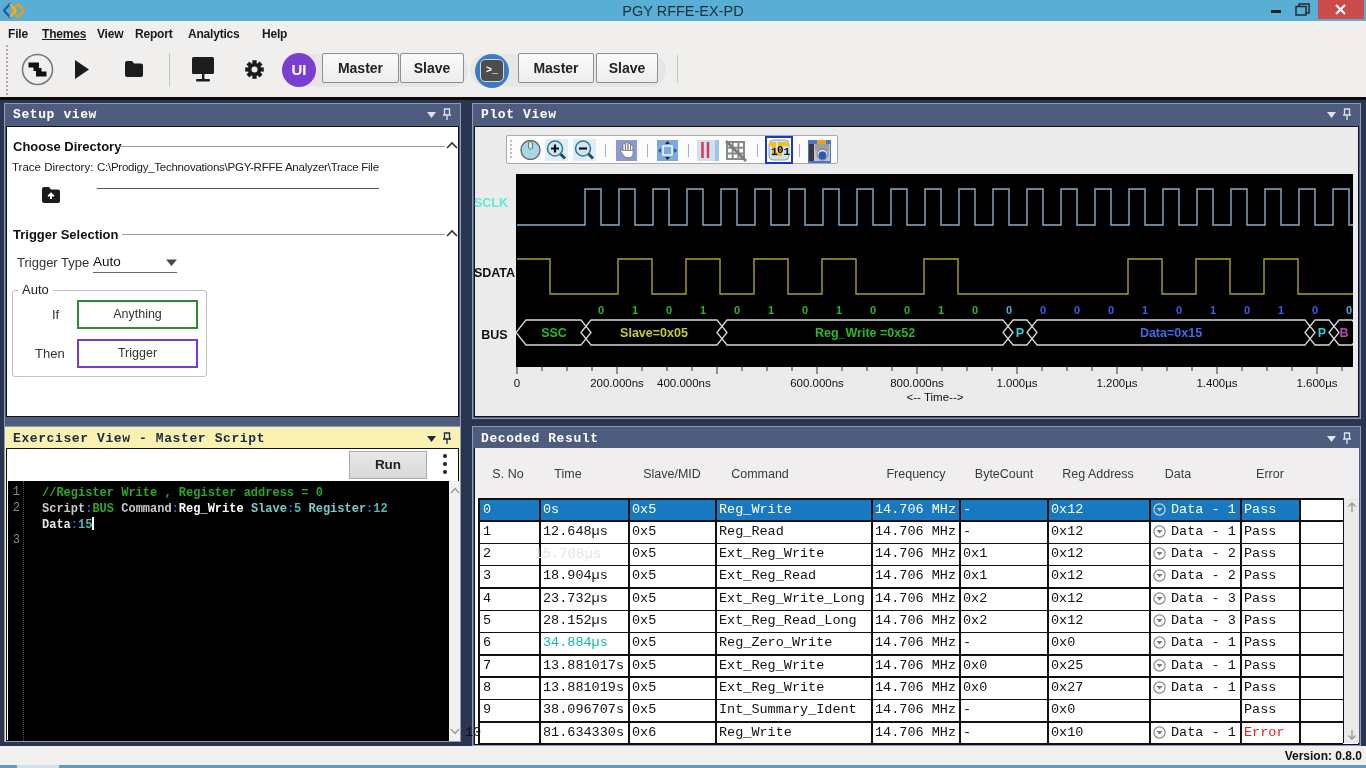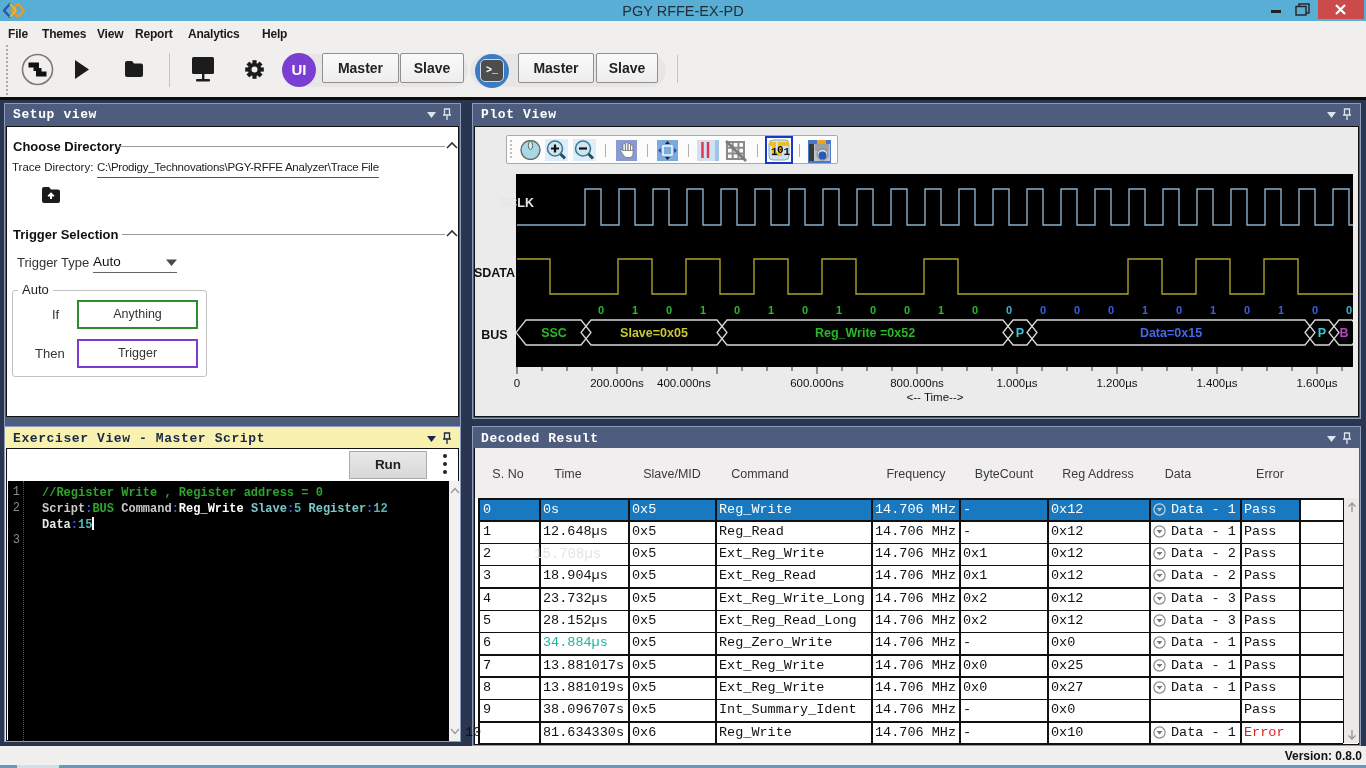--- a/index.html
+++ b/index.html
@@ -22,21 +22,21 @@
  <rect x="1" y="3.5" width="10" height="8.5" fill="#58aed5" stroke="#222" stroke-width="1.4"></rect>
 </svg>
 <div class="abs" style="left:1318px;top:0;width:46px;height:19px;background:#cb4a4a;"></div>
 <svg class="abs" style="left:1334px;top:3px;" width="13" height="13" viewBox="0 0 13 13">
  <path d="M2 2 L11 11 M11 2 L2 11" stroke="#fff" stroke-width="2.2"></path>
 </svg>
 
 <div class="abs" style="left:0;top:21px;width:1366px;height:76px;background:#f1efee;"></div>
 <div class="abs" style="left:0;top:97px;width:1366px;height:2.5px;background:#0d0d0d;"></div>
 <div class="abs" style="left:8px;top:27px;font-size:12px;font-weight:700;letter-spacing:-0.2px;color:#1a1a1a;">File</div>
-<div class="abs" style="left:42px;top:27px;font-size:12px;font-weight:700;letter-spacing:-0.2px;color:#1a1a1a;">Themes</div>
+<div class="abs" style="left:42px;top:27px;font-size:12px;font-weight:700;letter-spacing:-0.2px;color:#1a1a1a;text-decoration:underline;">Themes</div>
 <div class="abs" style="left:97px;top:27px;font-size:12px;font-weight:700;letter-spacing:-0.2px;color:#1a1a1a;">View</div>
 <div class="abs" style="left:135px;top:27px;font-size:12px;font-weight:700;letter-spacing:-0.2px;color:#1a1a1a;">Report</div>
 <div class="abs" style="left:188px;top:27px;font-size:12px;font-weight:700;letter-spacing:-0.2px;color:#1a1a1a;">Analytics</div>
 <div class="abs" style="left:250px;top:27px;font-size:12px;font-weight:700;letter-spacing:-0.2px;color:#1a1a1a;margin-left:12px;">Help</div>
 <svg class="abs" style="left:5px;top:43px;" width="5" height="54">
     <circle cx="2" cy="3" r="1.1" fill="#9a9a9a"></circle>
     <circle cx="2" cy="7" r="1.1" fill="#9a9a9a"></circle>
     <circle cx="2" cy="11" r="1.1" fill="#9a9a9a"></circle>
     <circle cx="2" cy="15" r="1.1" fill="#9a9a9a"></circle>
     <circle cx="2" cy="19" r="1.1" fill="#9a9a9a"></circle>
@@ -100,21 +100,21 @@
   <path d="M2.5 1 h5 v6 h-5 z M1 7 h8 M5 7 v5" fill="none" stroke="#dde4ee" stroke-width="1.3"></path>
  </svg>
  <div class="abs" style="left:1px;top:22px;width:453px;height:291px;background:#fff;border:1.5px solid #111;"></div>
 </div>
 <div class="abs" style="left:13px;top:139px;font-size:13px;font-weight:700;color:#111;">Choose Directory</div>
 <div class="abs" style="left:119px;top:146px;width:326px;height:1px;background:#9a9a9a;"></div>
 <svg class="abs" style="left:446px;top:141px;" width="12" height="8">
     <path d="M1 7 L6 2 L11 7" fill="none" stroke="#333" stroke-width="1.6"></path>
   </svg>
 <div class="abs" style="left:12px;top:161px;font-size:11.5px;color:#222;">Trace Directory:</div>
-<div class="abs" style="left:97px;top:161px;font-size:11.5px;letter-spacing:-0.25px;white-space:nowrap;color:#222;border-bottom:1px solid #555;padding-bottom:4px;">C:\Prodigy_Technovations\PGY-RFFE Analyzer\Trace File</div>
+<div class="abs" style="left:97px;top:161px;font-size:11.5px;letter-spacing:-0.25px;white-space:nowrap;color:#222;border-bottom:1px solid #555;padding-bottom:15px;">C:\Prodigy_Technovations\PGY-RFFE Analyzer\Trace File</div>
 <svg class="abs" style="left:41px;top:186px;" width="20" height="18" viewBox="0 0 20 18">
  <path d="M1 3 q0-2 2-2 h5 l2 2.5 h7 q2 0 2 2 V15 q0 2 -2 2 H3 q-2 0 -2 -2 Z" fill="#1c1c1c"></path>
  <path d="M10 13 v-5 M7.2 10.4 L10 7.6 L12.8 10.4" fill="none" stroke="#fff" stroke-width="2"></path>
 </svg>
 <div class="abs" style="left:13px;top:227px;font-size:13px;font-weight:700;color:#111;">Trigger Selection</div>
 <div class="abs" style="left:122px;top:234px;width:323px;height:1px;background:#9a9a9a;"></div>
 <svg class="abs" style="left:446px;top:229px;" width="12" height="8">
     <path d="M1 7 L6 2 L11 7" fill="none" stroke="#333" stroke-width="1.6"></path>
   </svg>
 <div class="abs" style="left:17px;top:255px;font-size:13px;color:#333;">Trigger Type</div>
@@ -283,21 +283,21 @@
     <polygon points="487,158.5 497,146 511,146 521,158.5 511,171 497,171" fill="none" stroke="#d8d8d8" stroke-width="1.3"></polygon>
     <text x="504" y="163" text-anchor="middle" font-size="12.5" font-weight="700" fill="#38c8e0">P</text>
     <polygon points="511,158.5 521,146 789,146 799,158.5 789,171 521,171" fill="none" stroke="#d8d8d8" stroke-width="1.3"></polygon>
     <text x="655" y="163" text-anchor="middle" font-size="12.5" font-weight="700" fill="#4668e8">Data=0x15</text>
     <polygon points="789,158.5 799,146 813,146 823,158.5 813,171 799,171" fill="none" stroke="#d8d8d8" stroke-width="1.3"></polygon>
     <text x="806" y="163" text-anchor="middle" font-size="12.5" font-weight="700" fill="#38c8e0">P</text>
     <polygon points="813,158.5 823,146 836,146 846,158.5 836,171 823,171" fill="none" stroke="#d8d8d8" stroke-width="1.3"></polygon>
     <text x="828" y="163" text-anchor="middle" font-size="12.5" font-weight="700" fill="#c040c0">B</text>
 </svg>
 
-<div class="abs" style="left:474px;top:196px;width:60px;text-align:right;font-size:12.5px;font-weight:700;color:#e5e5e5;">SCLK</div>
+<div class="abs" style="left:474px;top:196px;width:60px;text-align:left;font-size:12.5px;font-weight:700;color:#5eead4;">SCLK</div>
 <div class="abs" style="left:472px;top:266px;width:45px;text-align:center;font-size:12.5px;font-weight:700;color:#111;">SDATA</div>
 <div class="abs" style="left:474px;top:328px;width:41px;text-align:center;font-size:12.5px;font-weight:700;color:#111;">BUS</div>
 <svg class="abs" style="left:516px;top:367px;" width="837" height="8">
     <rect x="0.5" y="0" width="1" height="7" fill="#333"></rect>
     <rect x="25.5" y="0" width="1" height="4" fill="#333"></rect>
     <rect x="50.5" y="0" width="1" height="4" fill="#333"></rect>
     <rect x="75.5" y="0" width="1" height="4" fill="#333"></rect>
     <rect x="100.5" y="0" width="1" height="7" fill="#333"></rect>
     <rect x="125.5" y="0" width="1" height="4" fill="#333"></rect>
     <rect x="150.5" y="0" width="1" height="4" fill="#333"></rect>

